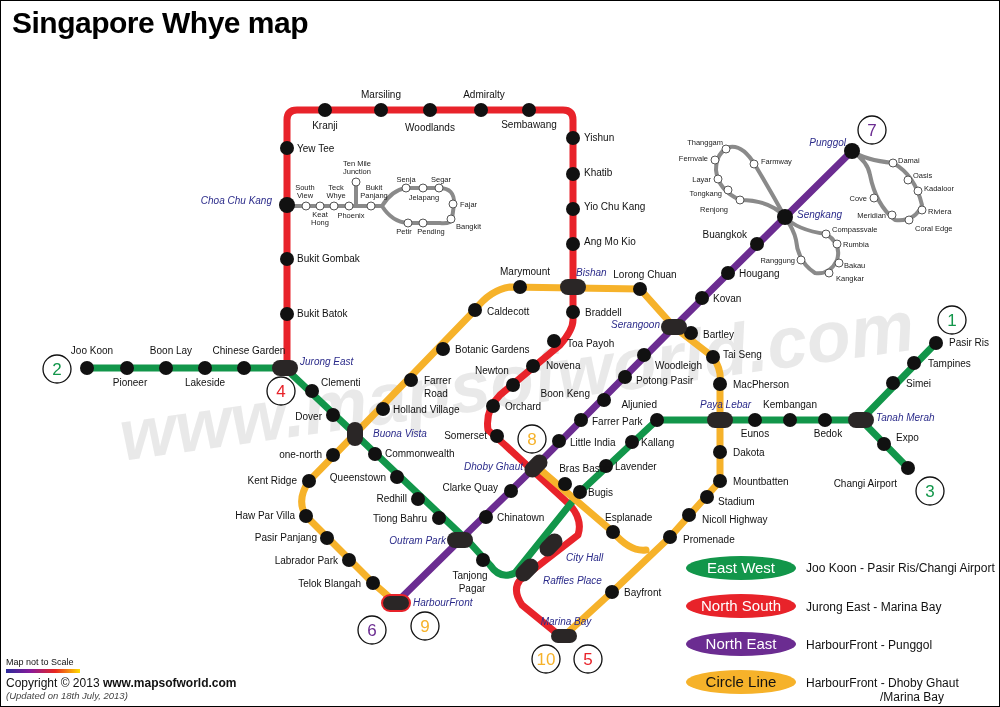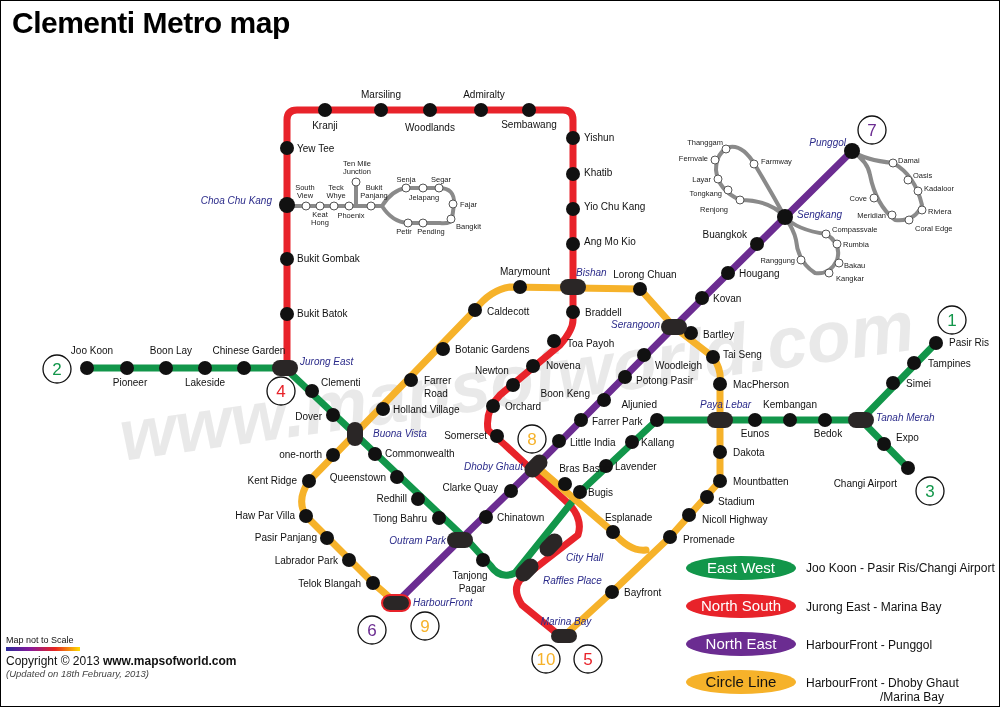--- a/index.html
+++ b/index.html
@@ -5,31 +5,31 @@
   html,body{margin:0;padding:0;background:#fff;}
   body{width:1000px;height:707px;overflow:hidden;position:relative;font-family:"Liberation Sans",sans-serif;}
   #frame{position:absolute;left:0;top:0;width:998px;height:705px;border:1px solid #000;}
   #title{position:absolute;left:12px;top:6px;font-size:30px;font-weight:bold;color:#000;letter-spacing:-0.5px;}
   svg{position:absolute;left:0;top:0;}
   .lbl{font-size:10px;fill:#111;font-family:"Liberation Sans",sans-serif;}
   .lbl-i{font-size:10px;fill:#2b2b8a;font-style:italic;font-family:"Liberation Sans",sans-serif;}
   .lbl-s{font-size:7.5px;fill:#222;font-family:"Liberation Sans",sans-serif;}
   .legend-pill-text{font-size:15px;fill:#fff;font-family:"Liberation Sans",sans-serif;}
   .legend-desc{font-size:12px;fill:#111;font-family:"Liberation Sans",sans-serif;}
-  #footer{position:absolute;left:6px;top:635px;font-size:9px;color:#111;}
+  #footer{position:absolute;left:6px;top:657px;font-size:9px;color:#111;}
   #scale-bar{width:74px;height:4px;margin-top:2px;background:linear-gradient(90deg,#2a2a9a,#8a1a9a,#e8261f,#ffde00);}
   #copyright{font-size:12px;margin-top:3px;}
   #copyright b{font-weight:bold;}
   #updated{font-size:9.5px;font-style:italic;color:#444;}
 </style>
 </head>
 <body>
 
 <div id="frame"></div>
-<div id="title">Clementi Metro map</div>
+<div id="title">Singapore Whye map</div>
 
 <svg id="map" width="1000" height="707" viewBox="0 0 1000 707" xmlns="http://www.w3.org/2000/svg">
 
   <text x="520" y="405" font-size="72" font-style="italic" font-weight="bold" fill="#d8d8d8" opacity="0.55" transform="rotate(-8 520 405)" text-anchor="middle" font-family="Liberation Sans, sans-serif">www.mapsofworld.com</text>
 
   <g fill="none" stroke="#8a8a8a" stroke-width="4" stroke-linecap="round" stroke-linejoin="round">
     <path d="M287 206 L382 206 M356 206 L356 183"></path>
     <path d="M382 206 Q392 190 406 188 L439 188 Q455 188 454 204 L452 219 Q451 224 440 223 L408 223 Q392 222 382 206"></path>
     <path d="M785 217 Q770 200 740 200 Q718 190 716 170 Q716 152 730 147 Q743 145 755 165 Q770 190 785 217"></path>
     <path d="M785 217 Q797 230 826 234 Q842 244 837 260 Q830 275 815 273 Q798 262 796 240 Q794 230 785 217"></path>
@@ -606,14 +606,14 @@
       <text class="legend-desc" x="806" y="687">HarbourFront  - Dhoby Ghaut</text>
       <text class="legend-desc" x="880" y="701">/Marina Bay</text>
     </g>
   </g>
 </svg>
 
 <div id="footer">
   <div>Map not to Scale</div>
   <div id="scale-bar"></div>
   <div id="copyright"><span>Copyright © 2013 </span><b>www.mapsofworld.com</b></div>
-  <div id="updated">(Updated on 18th February, 2013)</div>
+  <div id="updated">(Updated on 18th July, 2013)</div>
 </div>
 
 </body></html>

